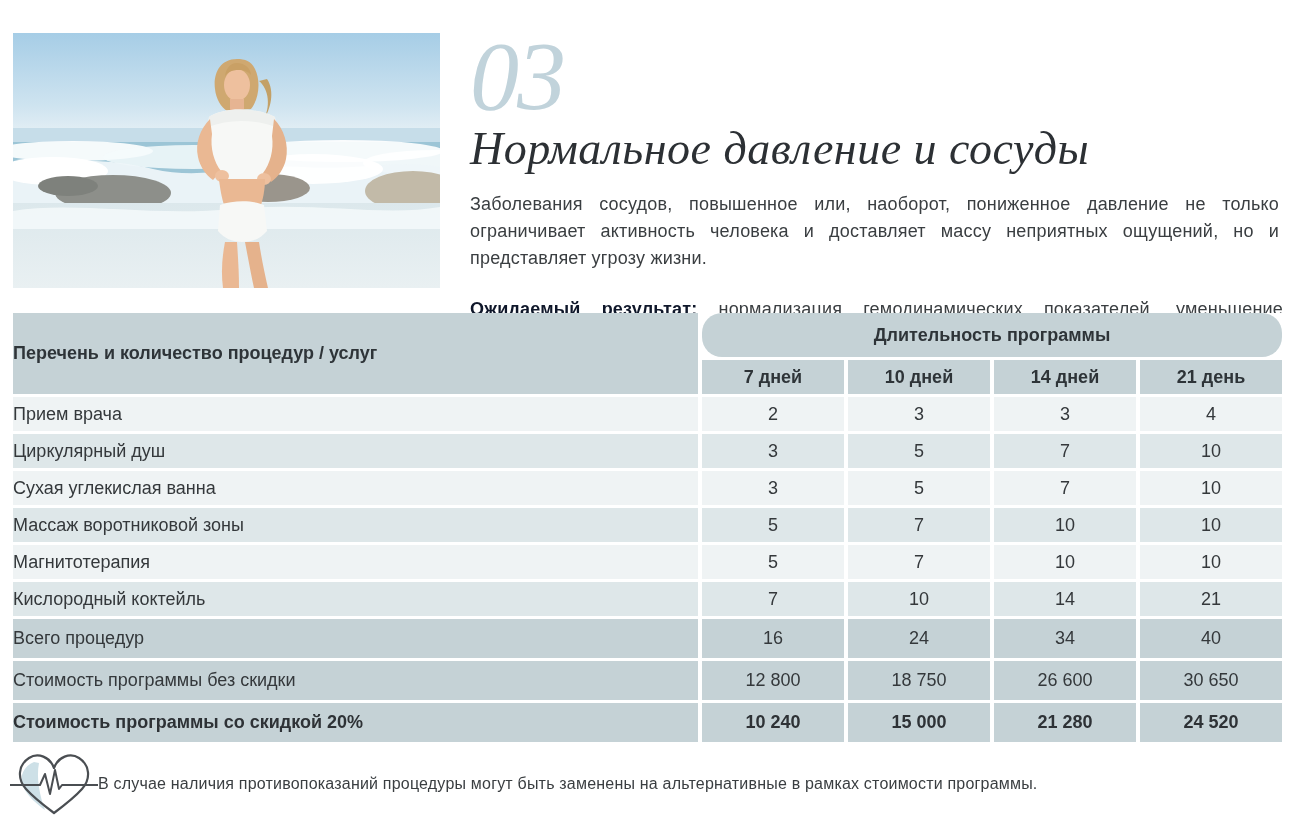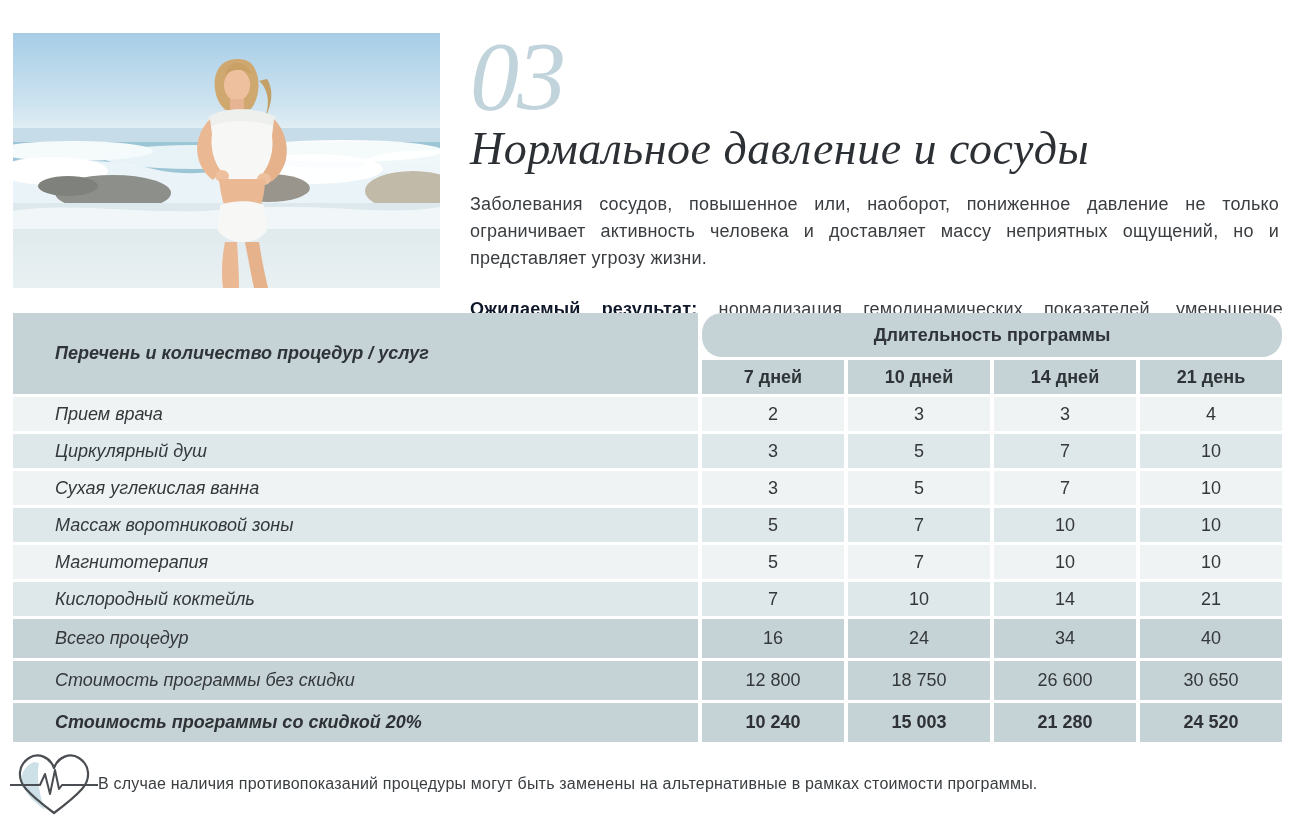--- a/index.html
+++ b/index.html
@@ -62,21 +62,21 @@
     grid-template-rows:44px 34px repeat(6,34px) repeat(3,39px);
     gap:3px 4px;
     background:#ffffff;
     color:var(--table-text);
     font-size:18px;
   }
   .cell{
     display:flex;align-items:center;justify-content:center;
     white-space:nowrap;
   }
-  .cell.label{justify-content:flex-start;padding-left:42px;font-style:italic;}
+  .cell.label{justify-content:flex-start;}
   .th{background:var(--tone-dark);font-weight:bold;color:#2e3438;}
   .th-left{grid-column:1;grid-row:1 / span 2;}
   .th-duration{grid-column:2 / span 4;grid-row:1;border-radius:20px;}
   .th-day{grid-row:2;}
   .tone-light{background:var(--tone-light);}
   .tone-mid{background:var(--tone-mid);}
   .tone-dark{background:var(--tone-dark);}
   .row-bold{font-weight:bold;color:#2e3236;}
   
   .footnote{
@@ -213,21 +213,21 @@
       <div class="cell tone-dark">24</div>
       <div class="cell tone-dark">34</div>
       <div class="cell tone-dark">40</div>
       <div class="cell label tone-dark">Стоимость программы без скидки</div>
       <div class="cell tone-dark">12 800</div>
       <div class="cell tone-dark">18 750</div>
       <div class="cell tone-dark">26 600</div>
       <div class="cell tone-dark">30 650</div>
       <div class="cell label tone-dark row-bold">Стоимость программы со скидкой 20%</div>
       <div class="cell tone-dark row-bold">10 240</div>
-      <div class="cell tone-dark row-bold">15 003</div>
+      <div class="cell tone-dark row-bold">15 000</div>
       <div class="cell tone-dark row-bold">21 280</div>
       <div class="cell tone-dark row-bold">24 520</div>
     </div>
 
   <div class="footnote">
     <span class="heart-wrap">
       <svg width="88" height="72" viewBox="0 0 88 72">
 
         <path d="M24,14 C14,18 9,28 13,38 C17,48 28,57 35,62 C30,49 26,30 29,15 Z" fill="#cde0e7"></path>
 

